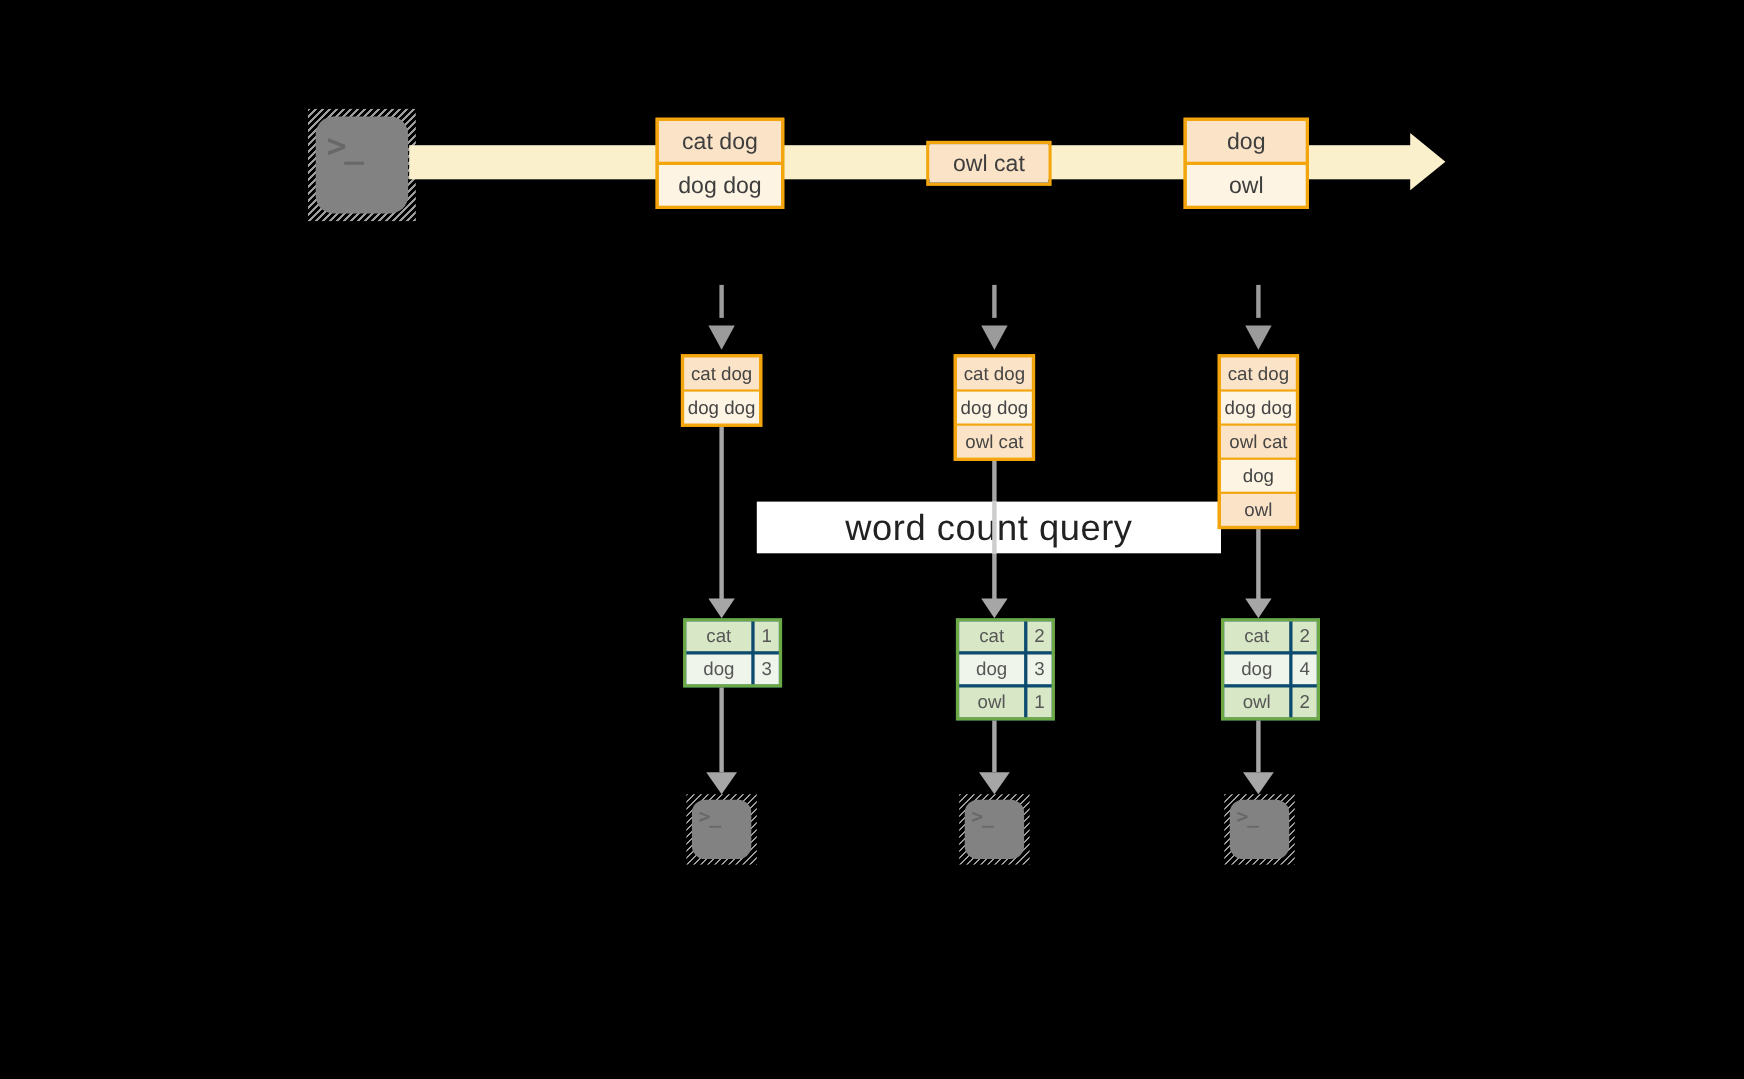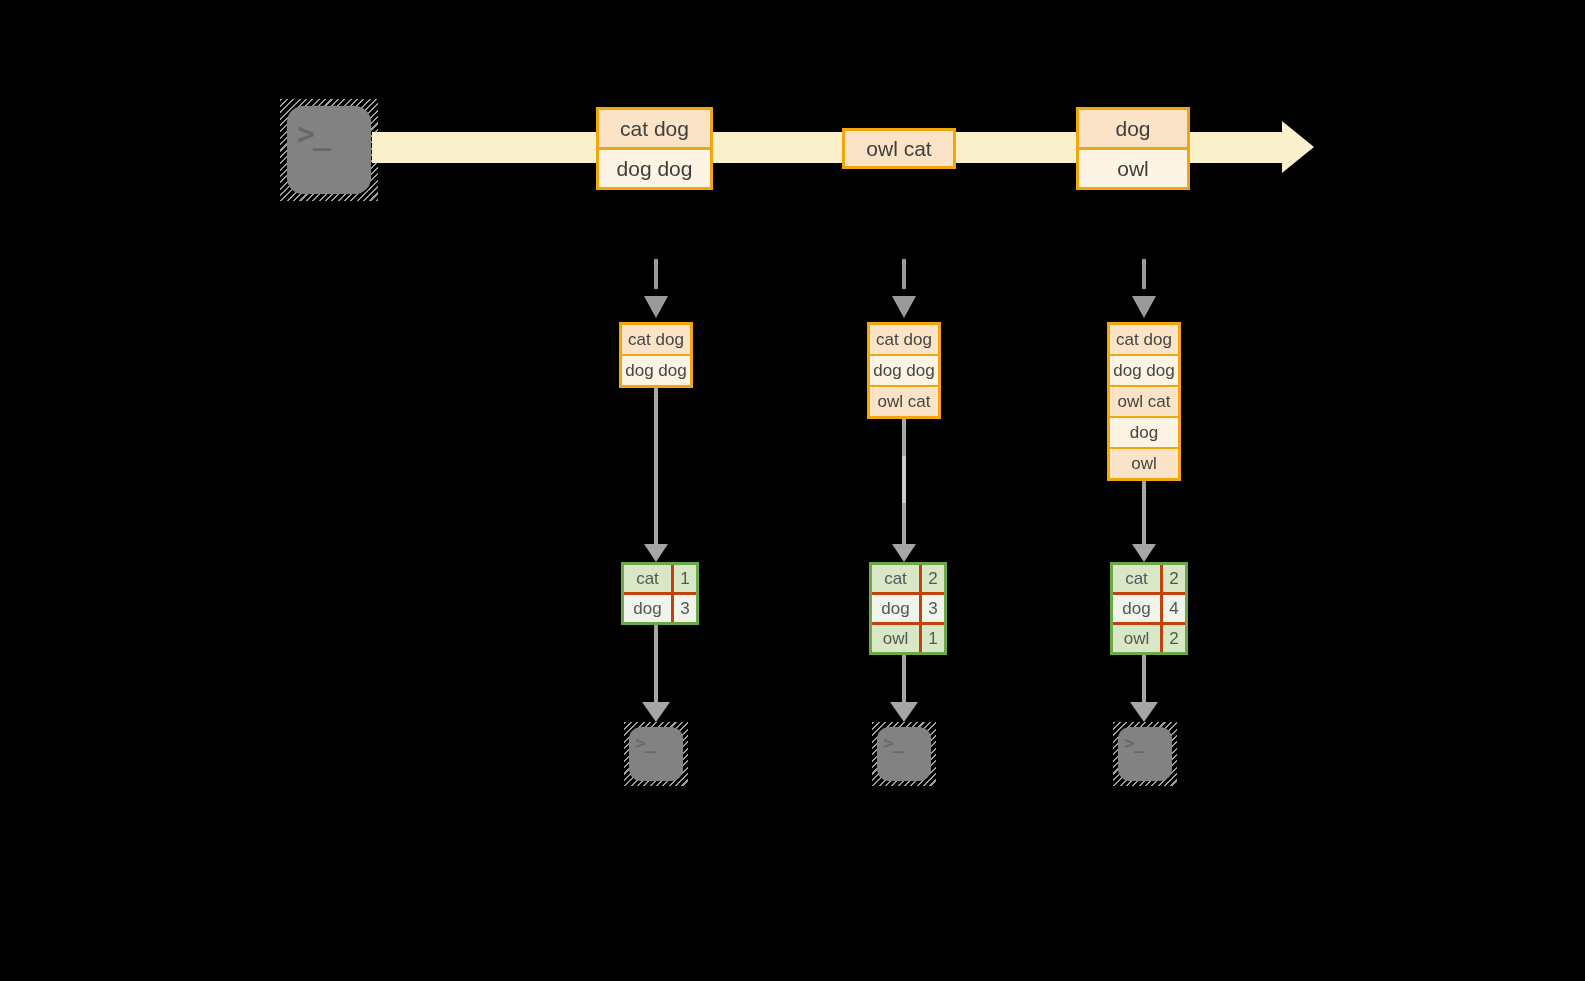--- a/index.html
+++ b/index.html
@@ -50,22 +50,22 @@
   .vline{position:absolute;width:4px;background:#A6A6A6;}
   .vhead{position:absolute;width:0;height:0;
     border-left:12px solid transparent;border-right:12px solid transparent;border-top:18px solid #A6A6A6;}
   .lineband{position:absolute;left:902px;top:456px;width:4px;height:47px;background:#CDCDCD;z-index:5;}
 
   
   .qband{position:absolute;left:688px;top:456px;width:422px;height:47px;background:#FFFFFF;z-index:4;
     text-align:center;line-height:47px;font-size:33px;font-weight:300;color:#222222;letter-spacing:0.5px;}
 
   
-  .gtable{position:absolute;top:562px;width:78px;border:3px solid #6CA944;box-sizing:border-box;
-    background:#c2410c;display:grid;grid-template-columns:1fr 22px;gap:3px;grid-auto-rows:27px;}
+  .gtable{position:absolute;top:562px;width:90px;border:3px solid #6CA944;box-sizing:border-box;
+    background:#0c4a6e;display:grid;grid-template-columns:1fr 22px;gap:3px;grid-auto-rows:27px;}
   .gtable .gc{line-height:27px;text-align:center;font-size:17px;color:#565656;}
   .gfill-a{background:#D8E7C6;}
   .gfill-b{background:#EFF5EA;}
   .gtable1{left:621px;}
   .gtable2{left:869px;}
   .gtable3{left:1110px;}
 </style>
 </head>
 <body>
 
@@ -98,20 +98,21 @@
   <div class="dash" style="left:1142px"></div>
   <div class="dhead" style="left:1132px"></div>
 
   <div class="vline" style="left:654px;top:388px;height:158px"></div>
   <div class="vhead" style="left:644px;top:544px"></div>
   <div class="vline" style="left:902px;top:419px;height:127px"></div>
   <div class="vhead" style="left:892px;top:544px"></div>
   <div class="vline" style="left:1142px;top:481px;height:65px"></div>
   <div class="vhead" style="left:1132px;top:544px"></div>
 
+  <div class="qband">word count query</div>
   <div class="lineband"></div>
 
   <div class="stack stack1">
     <div class="cell fill-a">cat dog</div>
     <div class="cell fill-b">dog dog</div>
   </div>
   <div class="stack stack2">
     <div class="cell fill-a">cat dog</div>
     <div class="cell fill-b">dog dog</div>
     <div class="cell fill-a">owl cat</div>

